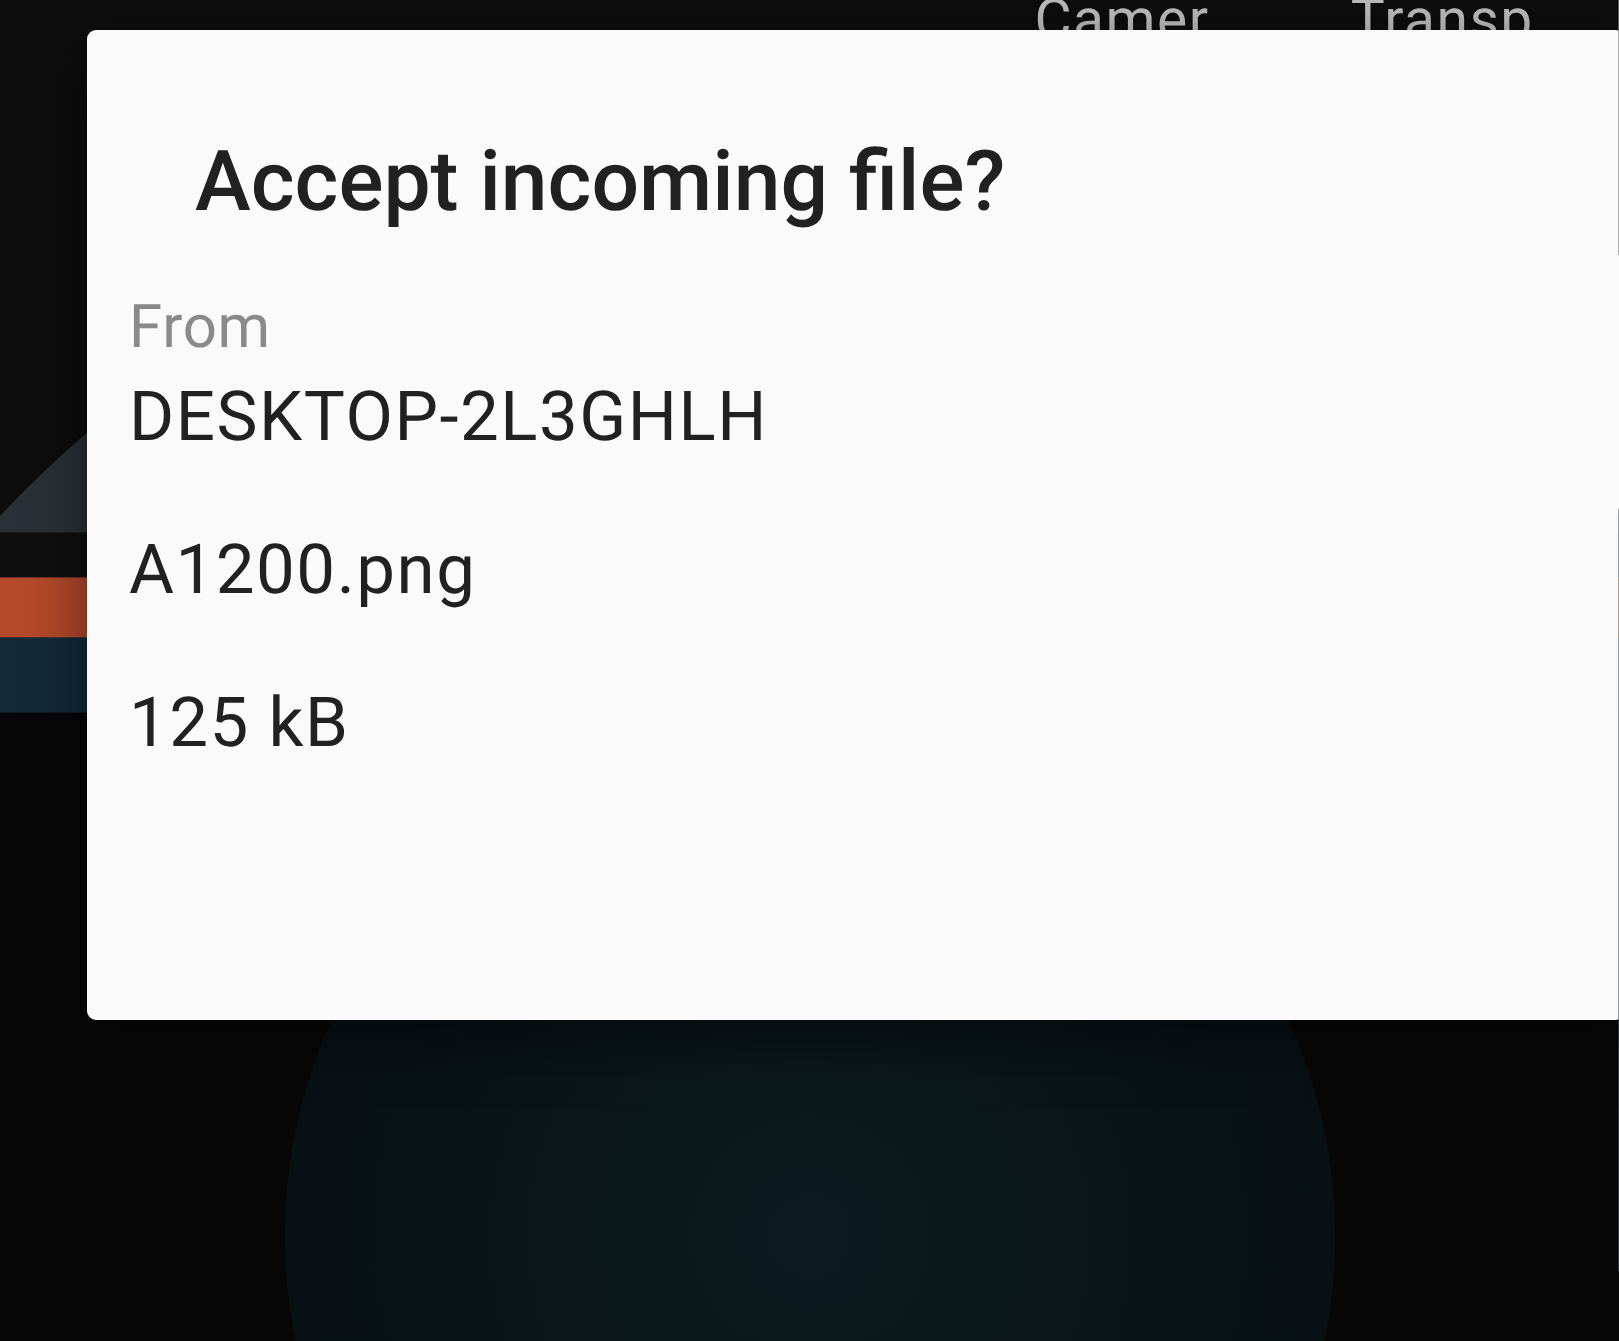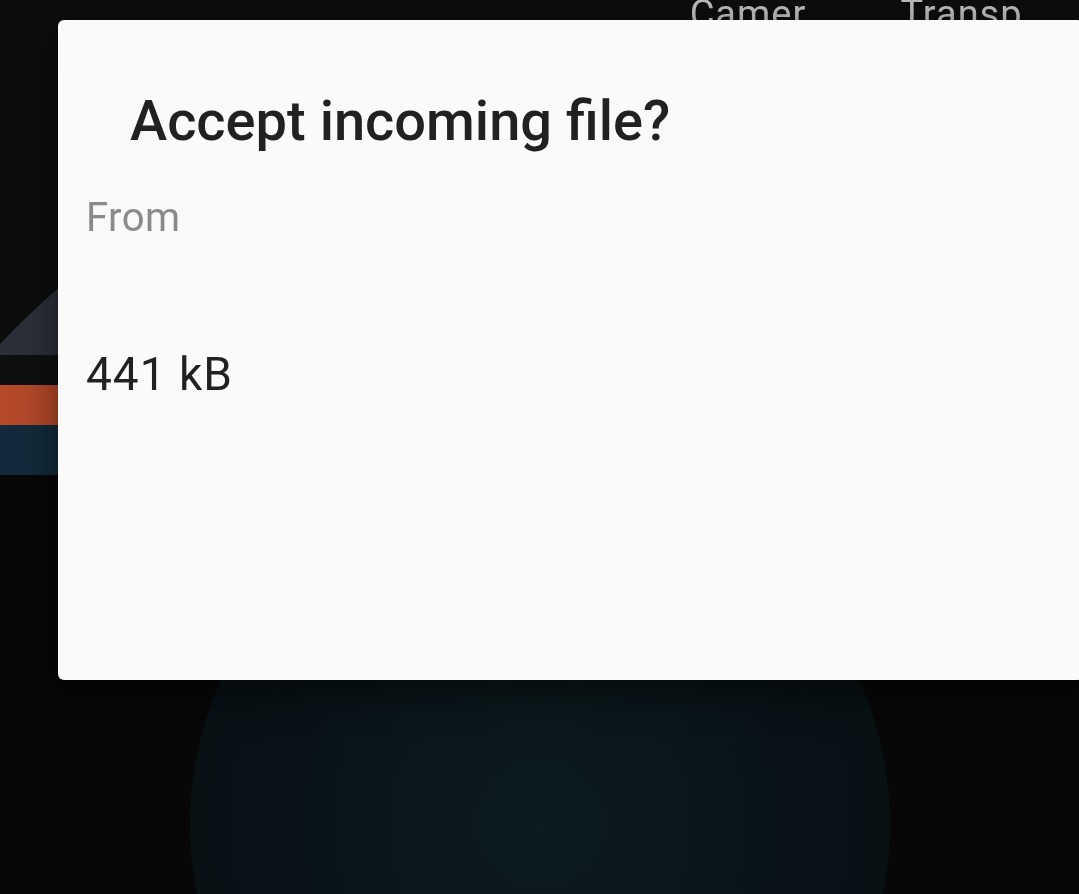--- a/index.html
+++ b/index.html
@@ -170,24 +170,26 @@
     <span>Camer…</span>
     <span>Transp…</span>
   </div>
 </div>
 
 <div class="dialog">
   <div class="dialog-title">Accept incoming file?</div>
 
   <div class="field-group">
     <div class="field-label">From</div>
+    <div class="field-value">DESKTOP-2L3GHLH</div>
   </div>
 
   <div class="field-group">
+    <div class="field-value">A1200.png</div>
   </div>
 
   <div class="field-group">
-    <div class="field-value">441 kB</div>
+    <div class="field-value">125 kB</div>
   </div>
 
   <div class="dialog-actions">
   </div>
 </div>
 
 </body></html>

